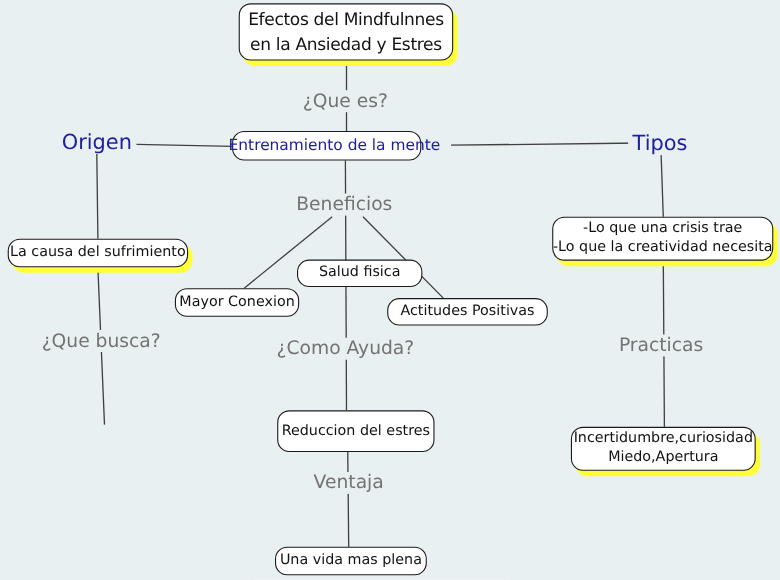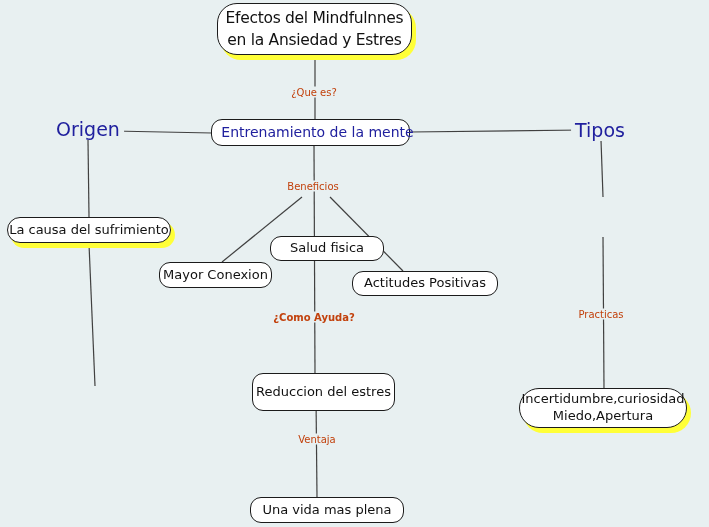--- a/index.html
+++ b/index.html
@@ -26,30 +26,30 @@
     flex-direction: column;
     align-items: center;
     justify-content: center;
     text-align: center;
     font-size: 13px;
     color: #111111;
     line-height: 1.3;
     white-space: nowrap;
     z-index: 2;
   }
-  .node.hl { box-shadow: 4px 5px 0 0 #ffff38; border-radius: 20px; }
+  .node.hl { box-shadow: 4px 5px 0 0 #ffff38; }
   .node.title { font-size: 15.5px; letter-spacing: -0.3px; line-height: 1.45; }
   .node.blue { color: #20209e; font-size: 14px; }
   .label {
     position: absolute;
     transform: translate(-50%, -50%);
     background: #e8f0f1;
     padding: 0 4px;
-    font-size: 10px;
-    color: #c2410c;
+    font-size: 17px;
+    color: #737373;
     white-space: nowrap;
     z-index: 1;
   }
   .label.blue { color: #20209e; font-size: 19px; }
 </style>
 </head>
 <body>
 
 <div class="canvas">
 
@@ -66,57 +66,62 @@
       <line x1="302" y1="197" x2="222" y2="262"></line>
       <line x1="330" y1="197" x2="403" y2="271"></line>
       <line x1="316" y1="397" x2="317" y2="497"></line>
     </g>
   </svg>
 
   <div class="label" style="left:314px; top:92px;">¿Que es?</div>
   <div class="label blue" style="left:88px; top:129px;">Origen</div>
   <div class="label blue" style="left:600px; top:130px;">Tipos</div>
   <div class="label" style="left:313px; top:186px;">Beneficios</div>
-  <div class="label" style="left:314px; top:317px;font-weight:bold;">¿Como Ayuda?</div>
+  <div class="label" style="left:92px; top:310px;">¿Que busca?</div>
+  <div class="label" style="left:314px; top:317px;">¿Como Ayuda?</div>
   <div class="label" style="left:601px; top:314px;">Practicas</div>
   <div class="label" style="left:317px; top:439px;">Ventaja</div>
 
   <div class="node title hl" style="left:217px; top:3px; width:195px; height:52px;">
     <span>Efectos del Mindfulnnes</span>
     <span>en la Ansiedad y Estres</span>
   </div>
 
-  <div class="node blue" style="left:211px; top:119px; width:199px; height:27px;padding-left:14px;">
+  <div class="node blue" style="left:211px; top:119px; width:172px; height:27px;padding-left:14px;">
     <span>Entrenamiento de la mente</span>
   </div>
 
   <div class="node hl" style="left:7px; top:217px; width:164px; height:26px;text-align:right;">
     <span>La causa del sufrimiento</span>
   </div>
 
   <div class="node" style="left:270px; top:236px; width:114px; height:25px;">
     <span>Salud fisica</span>
   </div>
 
   <div class="node" style="left:159px; top:262px; width:113px; height:26px;">
     <span>Mayor Conexion</span>
   </div>
 
   <div class="node" style="left:352px; top:271px; width:146px; height:25px;">
     <span>Actitudes Positivas</span>
   </div>
 
+  <div class="node hl" style="left:502px; top:197px; width:201px; height:40px;">
+    <span>-Lo que una crisis trae</span>
+    <span>-Lo que la creatividad necesita</span>
+  </div>
 
 
   <div class="node" style="left:252px; top:373px; width:143px; height:38px;">
     <span>Reduccion del estres</span>
   </div>
 
   <div class="node hl" style="left:519px; top:388px; width:168px; height:40px;text-align:center;">
     <span>Incertidumbre,curiosidad</span>
     <span>Miedo,Apertura</span>
   </div>
 
-  <div class="node" style="left:250px; top:497px; width:154px; height:26px;">
+  <div class="node" style="left:250px; top:497px; width:138px; height:26px;">
     <span>Una vida mas plena</span>
   </div>
 
 </div>
 
 </body></html>

